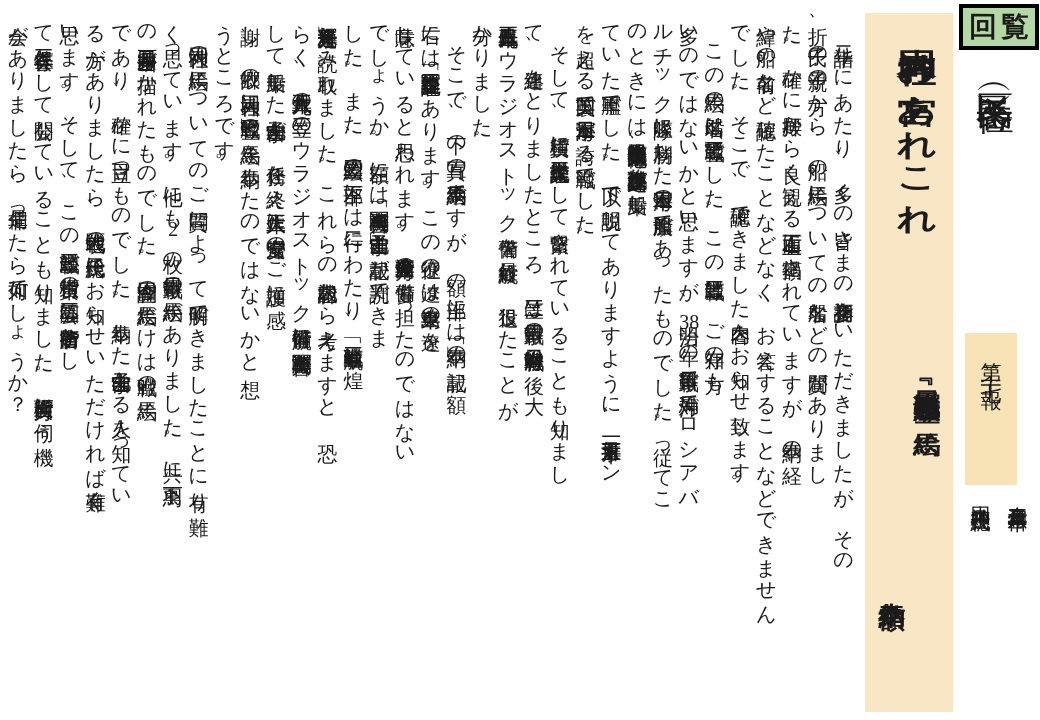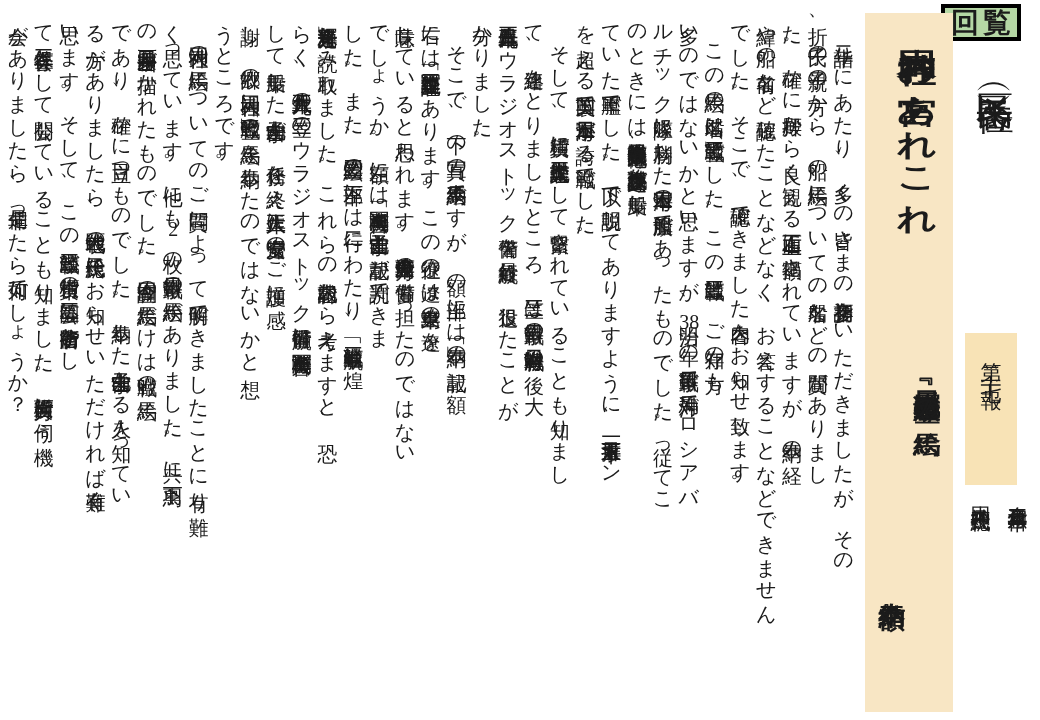--- a/index.html
+++ b/index.html
@@ -8,22 +8,22 @@
     width:1040px; height:720px;
     background:#ffffff;
     font-family:"Liberation Serif","DejaVu Serif",serif;
     color:#1b1b1b;
     overflow:hidden;
     margin:0 auto;
   }
 
   
   .kairan {
-    position:absolute; top:4px; right:19px;
-    width:80px; height:37px; box-sizing:border-box;
+    position:absolute; top:4px; right:1px;
+    width:80px; height:46px; box-sizing:border-box;
     background:#b5d7a5;
     border:4px solid #000;
     display:flex; align-items:center; justify-content:center;
     font-size:28px; font-weight:bold; letter-spacing:4px;
     padding-left:4px;
   }
 
   
   .addressee {
     position:absolute; top:70px; right:30px;

